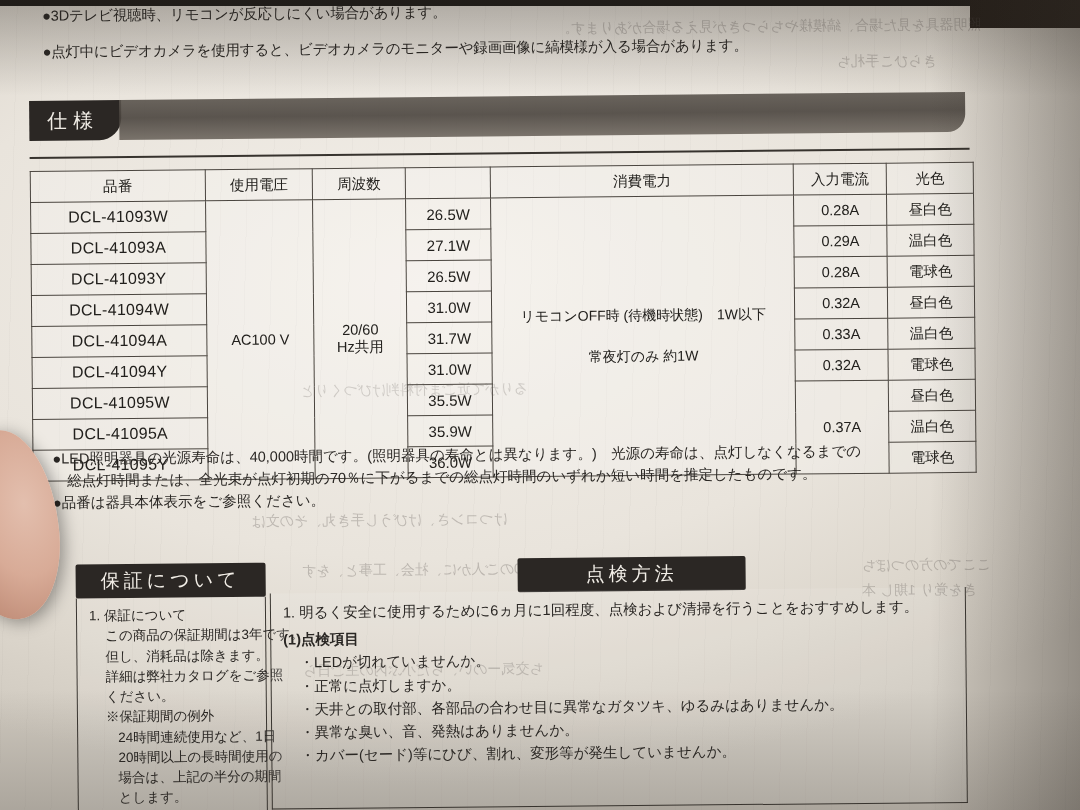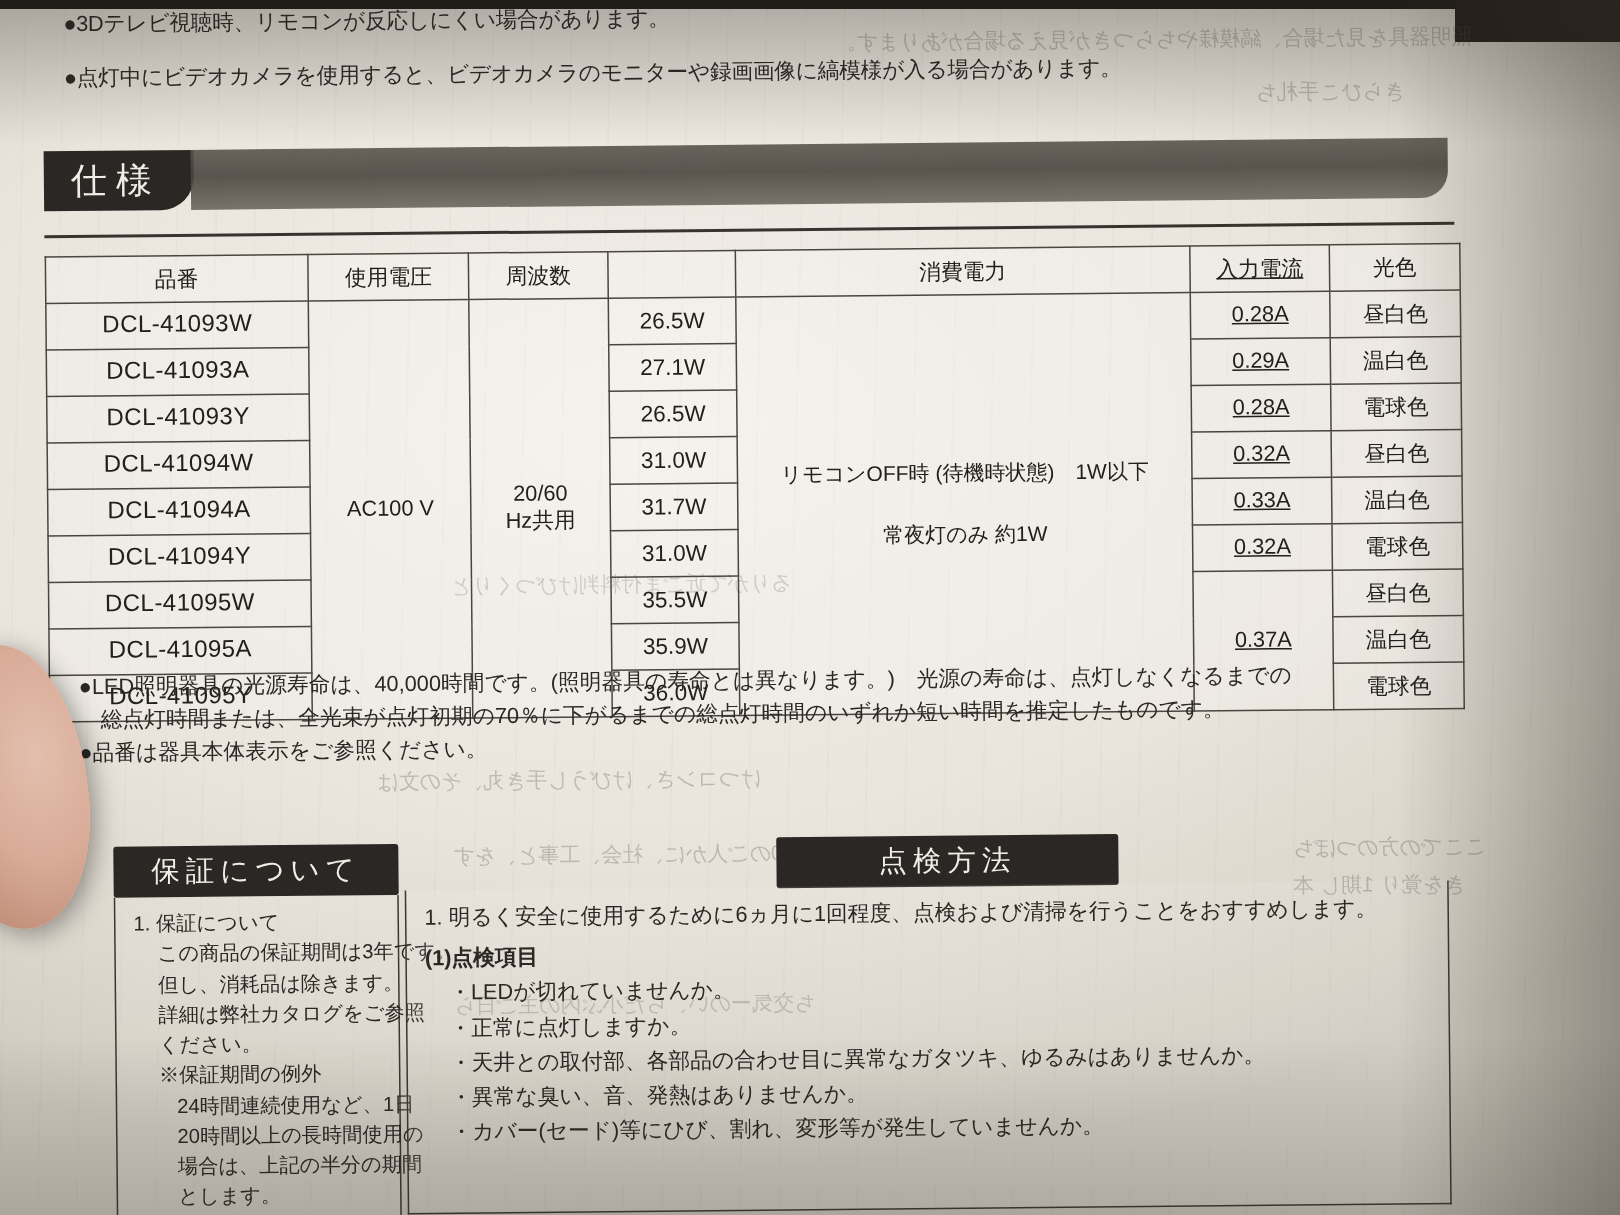--- a/index.html
+++ b/index.html
@@ -102,21 +102,21 @@
   
   .banner {
     position: absolute;
     display: flex;
     align-items: stretch;
     height: 40px;
   }
   .banner-tab {
     background: #2b2724;
     color: #f1ede6;
-    font-size: 24px;
+    font-size: 20px;
     letter-spacing: 6px;
     padding: 4px 22px 4px 18px;
     display: flex;
     align-items: center;
     border-radius: 0 0 22px 0;
     text-align: right;
   }
   .banner-bar {
     flex: 1;
     background: linear-gradient(180deg, #5a544d 0%, #4a443e 45%, #6d665e 100%);
@@ -145,21 +145,21 @@
     font-weight: 400;
     white-space: nowrap;
     height: 26px;
   }
   table.spec th { font-size: 14.5px; }
   .model-col { width: 162px; letter-spacing: 0.3px; font-size: 16px; }
   .volt-col { width: 94px; }
   .freq-col { width: 80px; }
   .watt-col { width: 72px; font-size: 15px; }
   .power-col { width: 290px; }
-  .cur-col { width: 80px; text-decoration: underline; }
+  .cur-col { width: 80px; }
   .color-col { width: 74px; }
   .pw-text {
     text-align: left;
     padding-left: 16px;
     line-height: 1.9;
     font-size: 14px;
   }
 
   
   .note {

